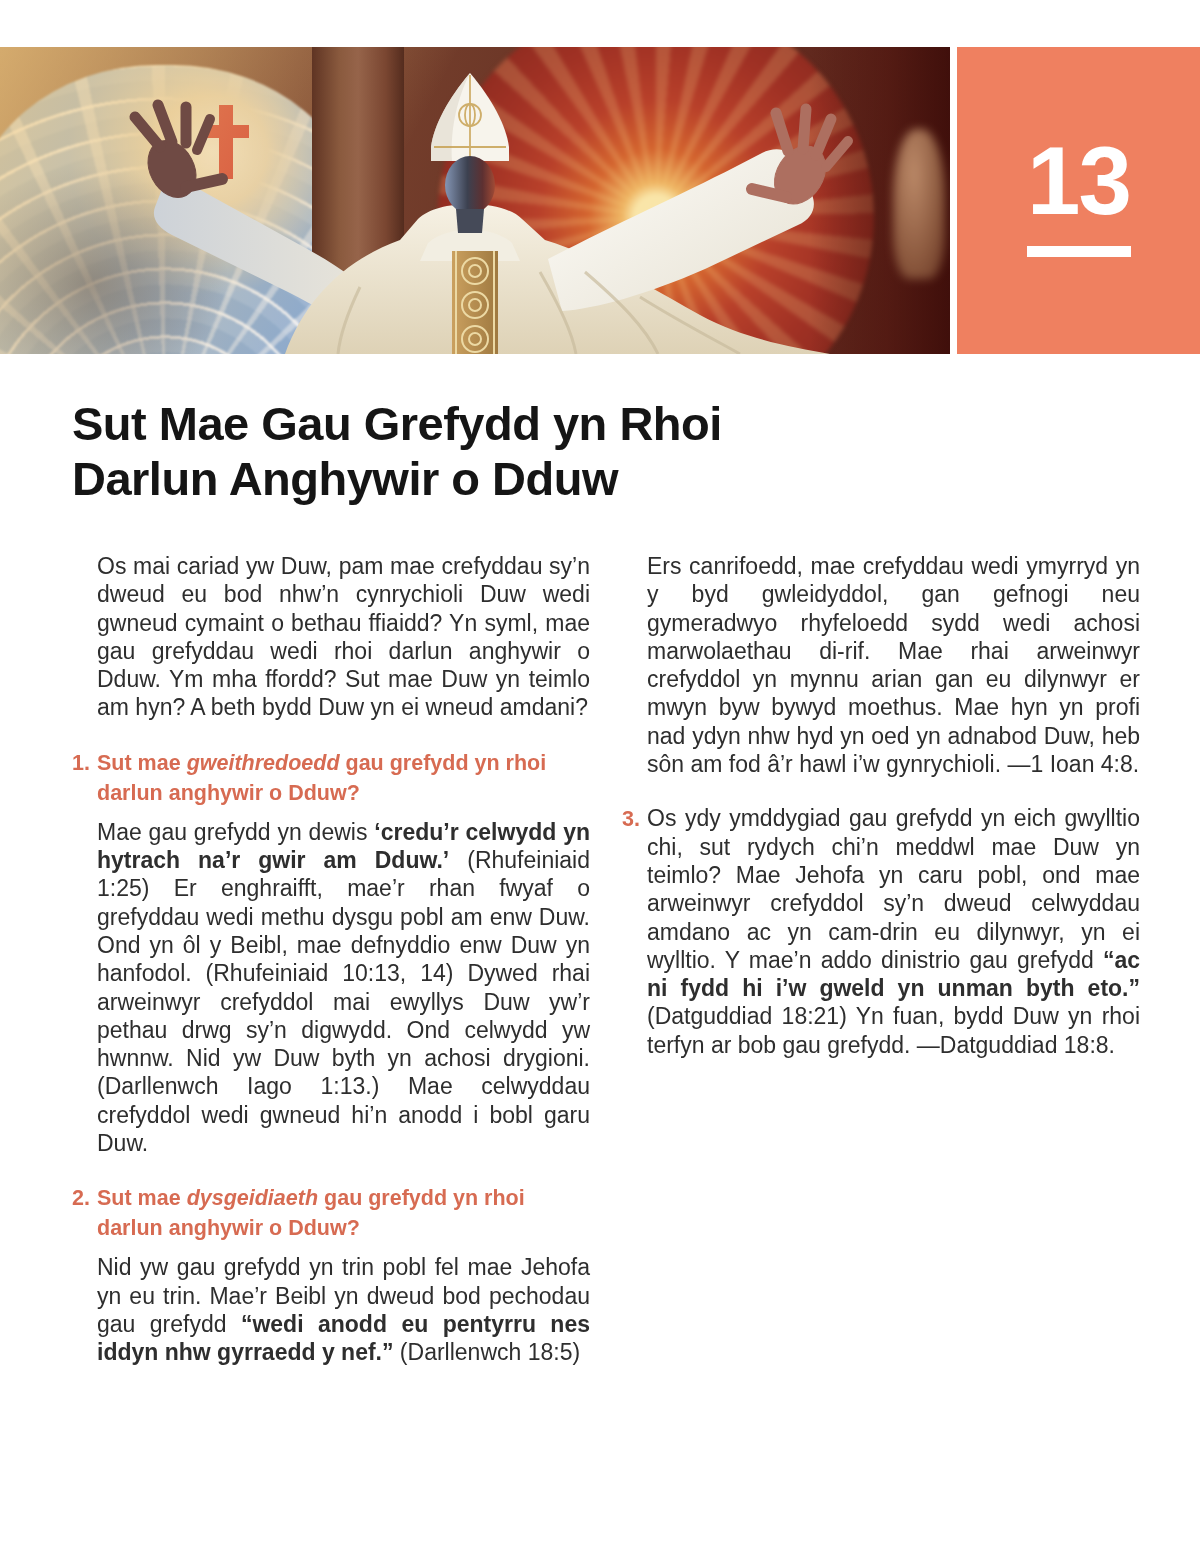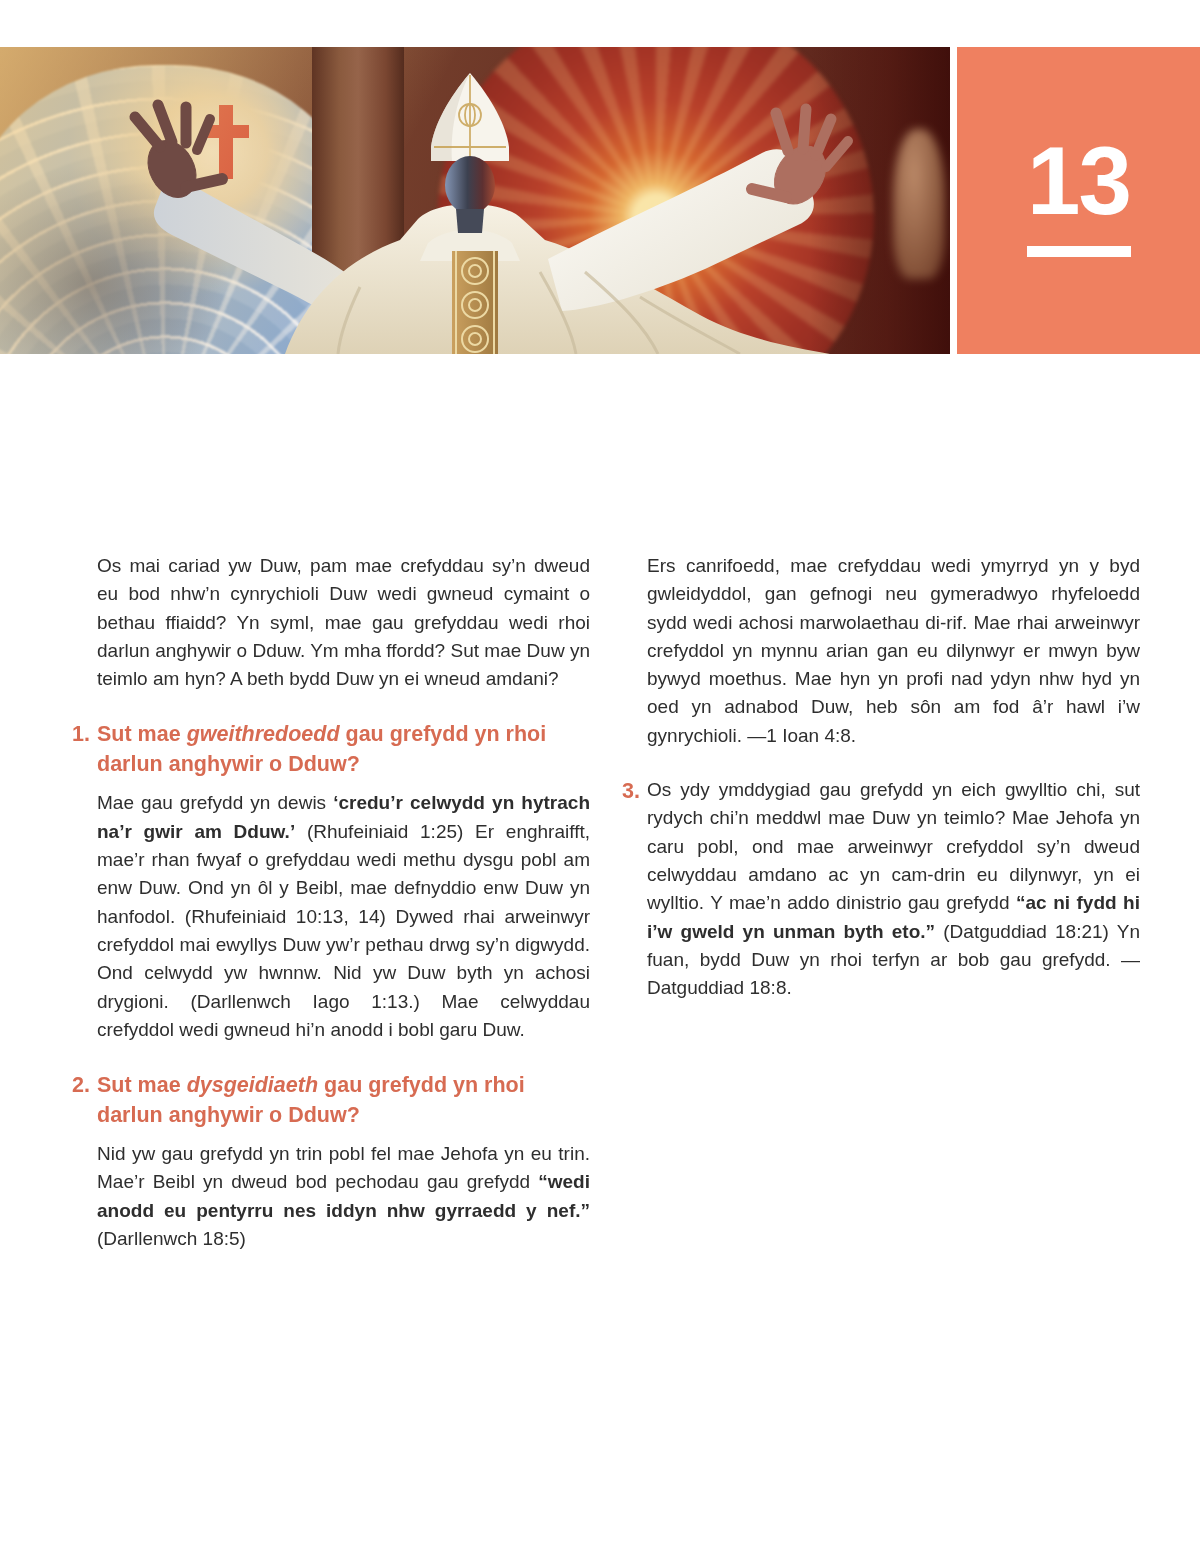--- a/index.html
+++ b/index.html
@@ -76,21 +76,21 @@
     font-size:47px;line-height:55px;font-weight:700;color:#151515;letter-spacing:-.5px;
   }
 
   
   .col{position:absolute;top:505px;width:518px;}
   .col.left{left:72px;}
   .col.right{left:622px;}
 
   .body{
     margin:0 0 18px;padding-left:25px;
-    font-size:19px;line-height:28.3px;color:#2e2e2e;
+    font-size:23px;line-height:28.3px;color:#2e2e2e;
     text-align:justify;
   }
   .q{
     position:relative;margin:26px 0 10px;padding-left:25px;
     font-size:21.5px;line-height:30px;font-weight:700;color:#D76B52;
   }
   .q .qnum{position:absolute;left:0;top:0;}
   .b{font-weight:700;}
   .i{font-style:italic;}
 </style>
@@ -196,20 +196,24 @@
         <path d="M 360 240 C 348 265 340 287 338 307"></path>
       </g>
     </svg>
   </div>
 
   <div class="chapter-badge">
     <div class="chapter-number">13</div>
     <div class="chapter-underline"></div>
   </div>
 
+  <h1 class="title">
+    <span>Sut Mae Gau Grefydd yn Rhoi</span><br>
+    <span>Darlun Anghywir o Dduw</span>
+  </h1>
 
   <div class="col left">
     <p class="body"><span>Os mai cariad yw Duw, pam mae crefyddau sy’n dweud eu bod nhw’n cynrychioli Duw wedi gwneud cymaint o bethau ffiaidd? Yn syml, mae gau grefyddau wedi rhoi darlun anghywir o Dduw. Ym mha ffordd? Sut mae Duw yn teimlo am hyn? A beth bydd Duw yn ei wneud amdani?</span></p>
 
     <h2 class="q">
       <span class="qnum">1.</span>
       <span><span>Sut mae </span><span class="i">gweithredoedd</span><span> gau grefydd yn rhoi darlun anghywir o Dduw?</span></span>
     </h2>
     <p class="body"><span>Mae gau grefydd yn dewis </span><span class="b">‘credu’r celwydd yn hytrach na’r gwir am Dduw.’</span><span> (Rhufeiniaid 1:25) Er enghraifft, mae’r rhan fwyaf o grefyddau wedi methu dysgu pobl am enw Duw. Ond yn ôl y Beibl, mae defnyddio enw Duw yn hanfodol. (Rhufeiniaid 10:13, 14) Dywed rhai arweinwyr crefyddol mai ewyllys Duw yw’r pethau drwg sy’n digwydd. Ond celwydd yw hwnnw. Nid yw Duw byth yn achosi drygioni. (Darllenwch Iago 1:13.) Mae celwyddau crefyddol wedi gwneud hi’n anodd i bobl garu Duw.</span></p>
 

